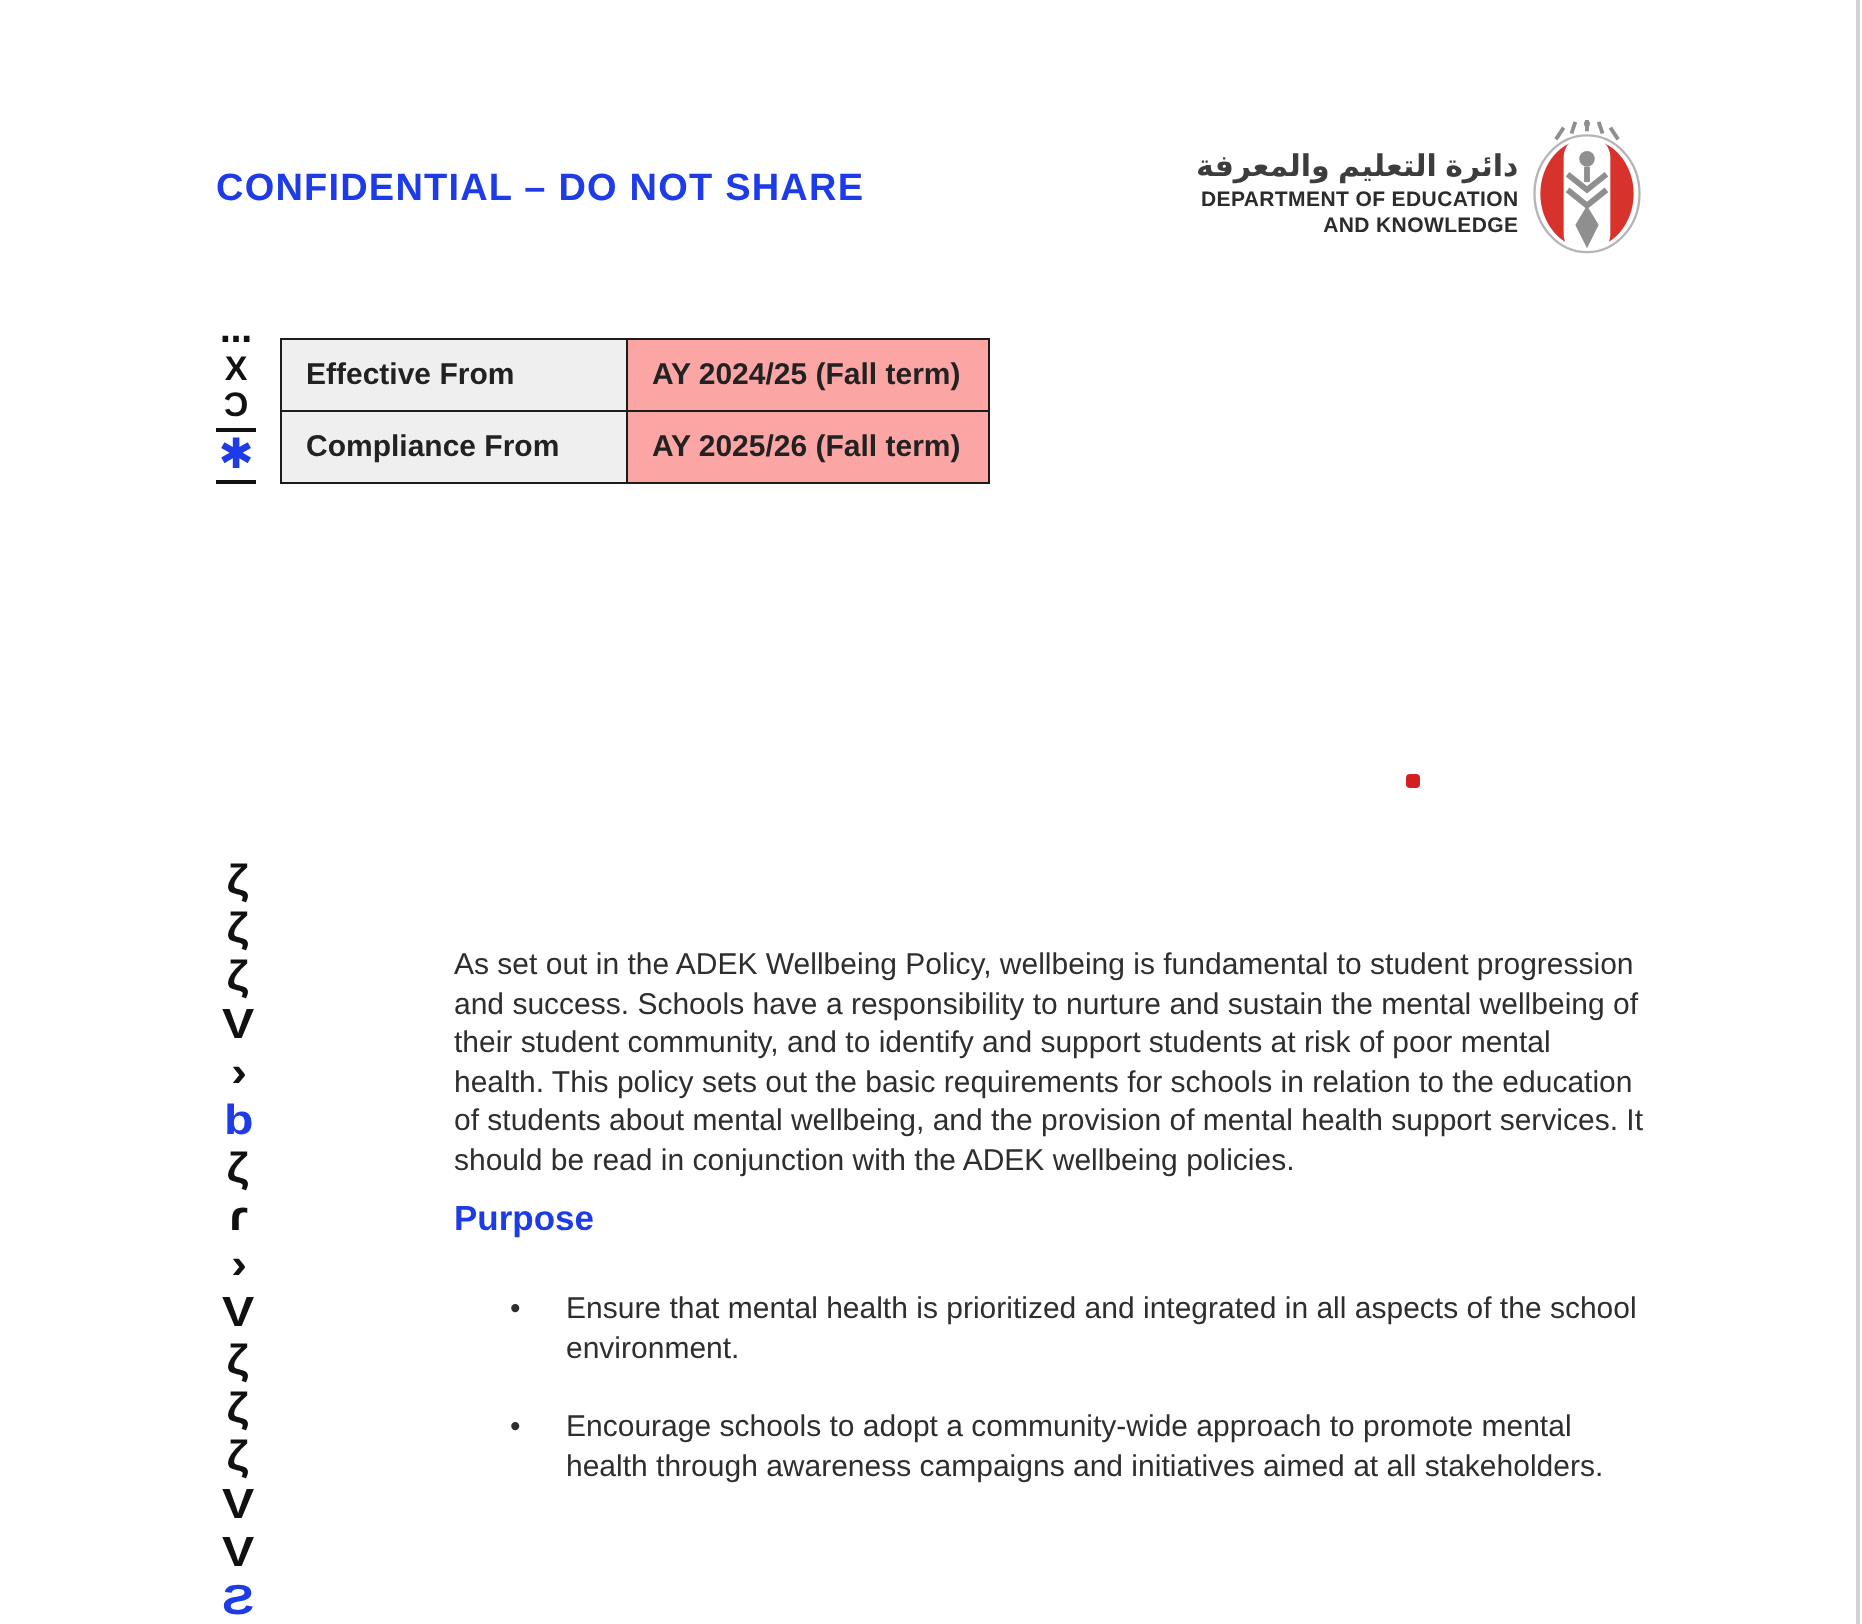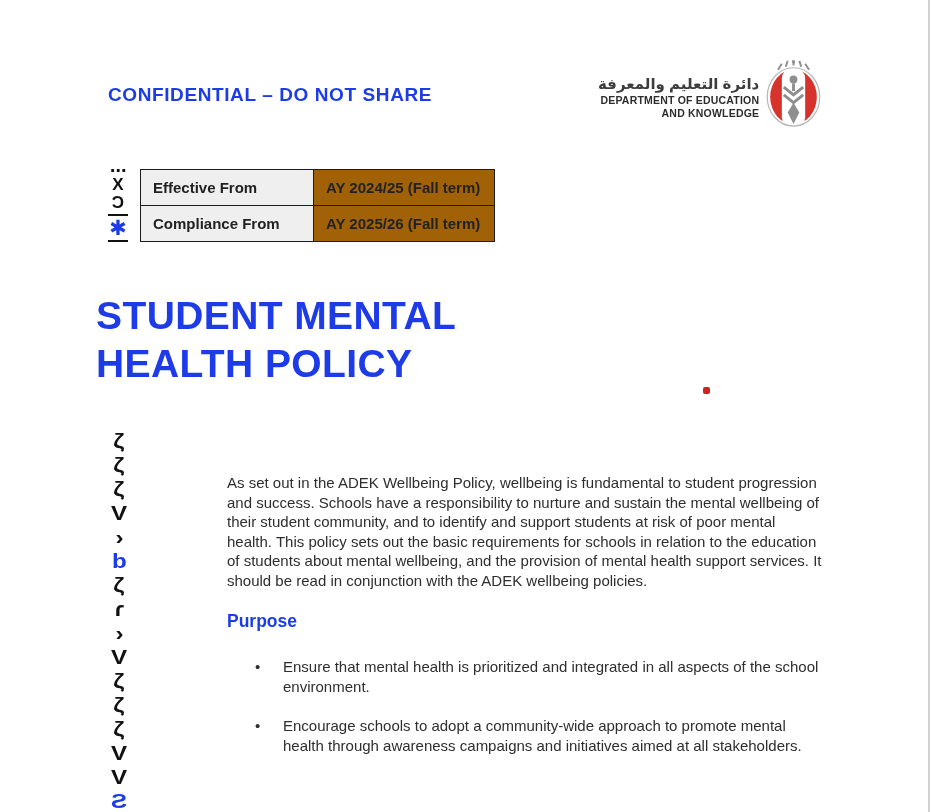--- a/index.html
+++ b/index.html
@@ -52,39 +52,39 @@
     border-collapse:collapse;
     padding-left:30px;
   }
   .info-table td{
     border:1.6px solid #1c1c1c;
     font-size:15px;font-weight:700;color:#222;
     height:35px;padding:0 10px 0 12px;vertical-align:middle;
     white-space:nowrap;
   }
   .info-table td.lbl{width:150px;background:var(--label-bg,#efefef);}
-  .info-table td.val{width:158px;background:#a16207;}
+  .info-table td.val{width:158px;background:#fca5a5;}
   
   .doc-title{
     position:absolute;left:96px;top:292px;margin:0;
     font-size:39px;font-weight:800;line-height:48px;letter-spacing:0.4px;
     color:var(--accent,#1d3ce8);
   }
   
   .red-dot{
     position:absolute;left:703px;top:387px;width:7px;height:7px;
     background:var(--red-dot,#d21f1f);border-radius:2px;
   }
   
   .content{position:absolute;left:227px;top:437px;width:596px;}
   .content h2{
     margin:0;font-size:17.5px;font-weight:800;
     color:var(--accent,#1d3ce8);line-height:20px;
   }
-  .content h2.purpose{margin-top:21px;}
+  .content h2.purpose{margin-top:9px;}
   .content p{
     margin:36px 0 0;font-size:15px;line-height:19.5px;
     color:var(--body-text,#2e2e2e);
   }
   .bullet{display:flex;align-items:flex-start;}
   .bullet.first{margin-top:26px;}
   .bullet.second{margin-top:20px;}
   .bullet .dot{
     flex:none;width:28px;margin-left:28px;
     font-size:15px;line-height:19.5px;color:var(--body-text,#2e2e2e);
@@ -152,21 +152,20 @@
         <td class="lbl">Effective From</td>
         <td class="val">AY 2024/25 (Fall term)</td>
       </tr>
       <tr>
         <td class="lbl">Compliance From</td>
         <td class="val">AY 2025/26 (Fall term)</td>
       </tr>
     </tbody>
   </table>
 
-  <h1 class="doc-title"><span>STUDENT MENTAL</span><br><span>HEALTH POLICY</span></h1>
 
   <div class="red-dot"></div>
 
   <div class="content">
     <p>As set out in the ADEK Wellbeing Policy, wellbeing is fundamental to student progression and success. Schools have a responsibility to nurture and sustain the mental wellbeing of their student community, and to identify and support students at risk of poor mental health. This policy sets out the basic requirements for schools in relation to the education of students about mental wellbeing, and the provision of mental health support services. It should be read in conjunction with the ADEK wellbeing policies.</p>
     <h2 class="purpose">Purpose</h2>
     <div class="bullet first">
       <span class="dot">•</span>
       <span class="txt">Ensure that mental health is prioritized and integrated in all aspects of the school environment.</span>
     </div>

